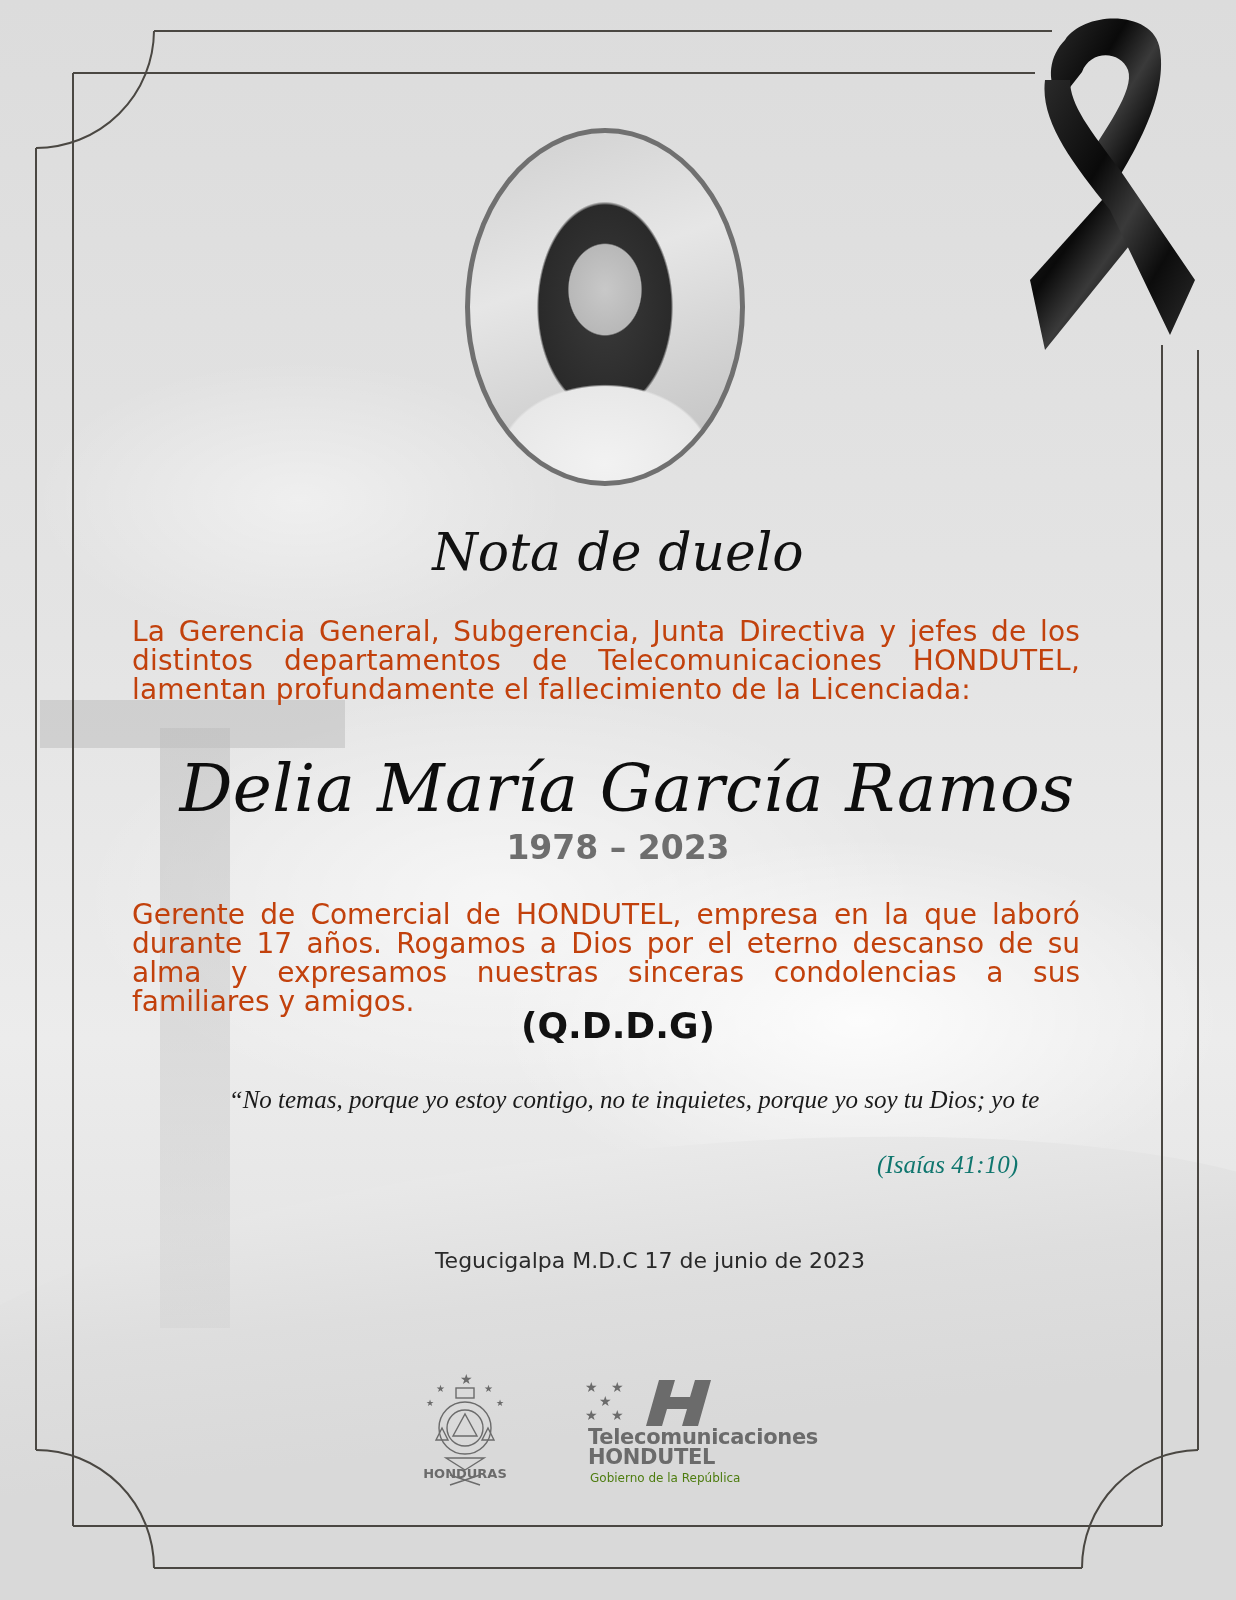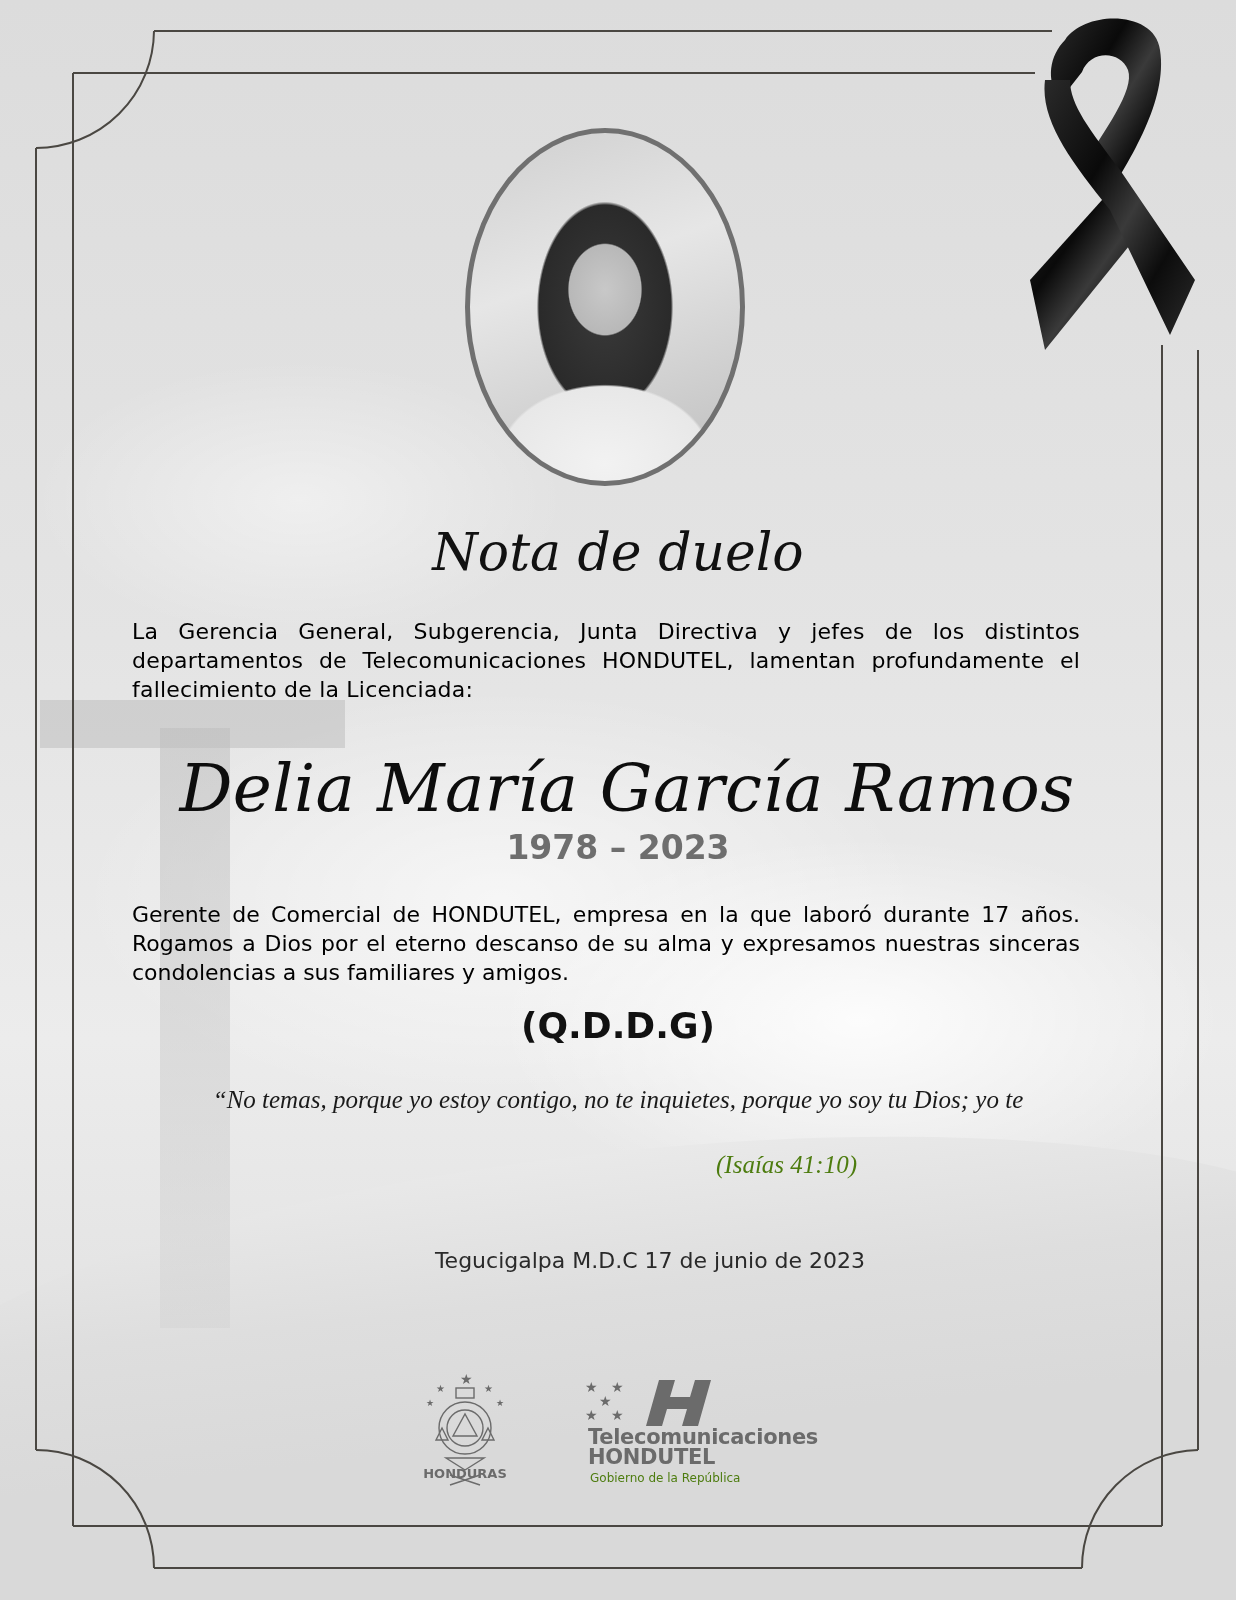--- a/index.html
+++ b/index.html
@@ -45,49 +45,49 @@
       linear-gradient(160deg, #cfcfcf 0%, #e6e6e6 40%, #bdbdbd 100%);
   }
   .text-block { position: absolute; color: #1a1a1a; }
   .title {
     left: 0; width: 1236px; top: 522px; text-align: center;
     font-family: "DejaVu Serif", serif; font-style: italic;
     font-size: 52px; color: #111;
   }
   .para {
     left: 132px; width: 948px;
-    font-family: "DejaVu Sans", sans-serif; font-size: 22px; line-height: 29px;
-    text-align: justify; text-align-last: left; color: #000000;
+    font-family: "DejaVu Sans", sans-serif; font-size: 28px; line-height: 29px;
+    text-align: justify; text-align-last: left; color: #c2410c;
   }
   .para1 { top: 617px; letter-spacing: 0.2px; }
   .para2 { top: 900px; }
   .name {
     left: 0; width: 1236px; top: 750px; text-align: center;
     font-family: "DejaVu Serif", serif; font-style: italic;
     font-size: 66px; color: #0d0d0d; letter-spacing: 0.5px; padding-left: 9px;
   }
   .years {
     left: 0; width: 1236px; top: 828px; text-align: center;
     font-family: "DejaVu Sans", sans-serif; font-weight: bold;
     font-size: 33px; color: #6e6e6e;
   }
   .qddg {
     left: 0; width: 1236px; top: 1005px; text-align: center;
     font-family: "DejaVu Sans", sans-serif; font-weight: bold;
     font-size: 36px; color: #111;
   }
   .verse {
-    left: 200px; width: 836px; top: 1083px; text-align: center;
+    left: 216px; width: 836px; top: 1083px; text-align: center;
     font-family: "Liberation Serif", serif; font-style: italic;
     font-size: 25px; line-height: 34px; color: #1a1a1a;
   }
   .verse-ref {
-    left: 716px; width: 318px; top: 1151px; 
+    left: 700px; width: 318px; top: 1151px; text-align: right;
     font-family: "Liberation Serif", serif; font-style: italic;
-    font-size: 25px; color: #4d7c0f;
+    font-size: 25px; color: #0f766e;
   }
   .dateline {
     left: 0; width: 1236px; top: 1248px; text-align: center;
     font-family: "DejaVu Sans", sans-serif; font-size: 22px; color: #2a2a2a; margin-left: 32px;
   }
   .logo-hn { position: absolute; left: 398px; top: 1370px; width: 135px; height: 120px; }
   .logo-hn-text {
     position: absolute; left: 380px; width: 170px; top: 1466px; text-align: center;
     font-family: "DejaVu Sans", sans-serif; font-weight: bold; font-size: 13px; color: #6b6b6b;
   }

